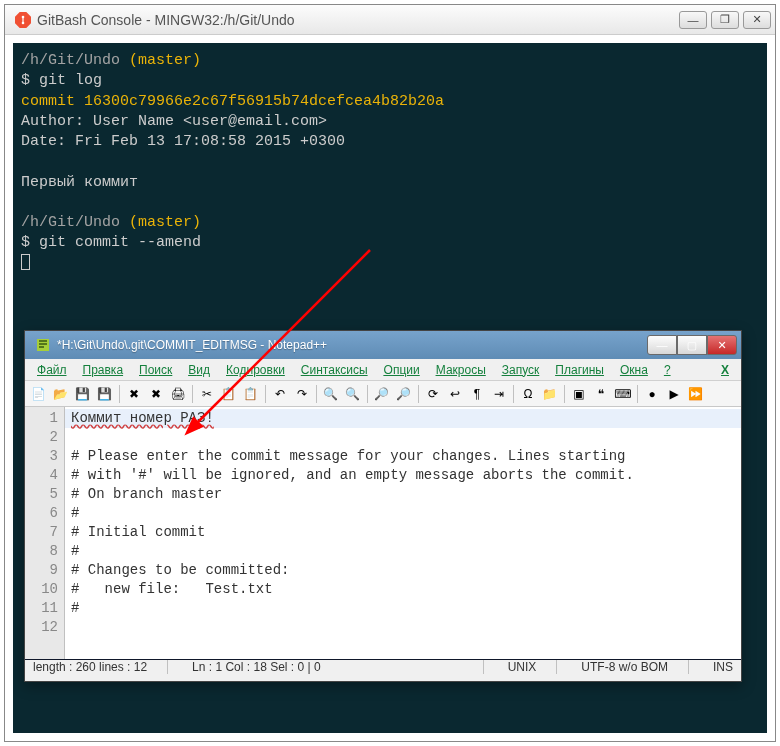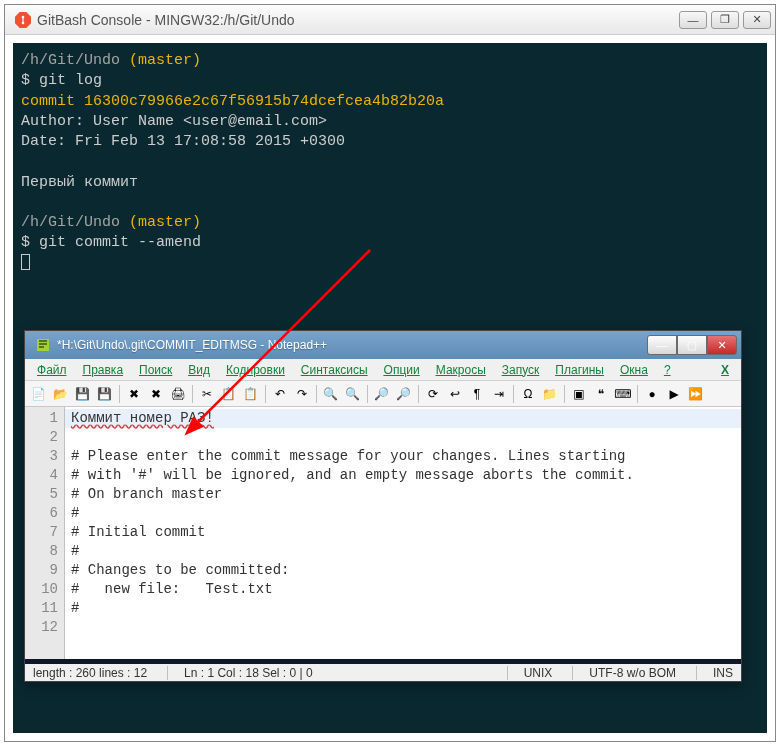--- a/index.html
+++ b/index.html
@@ -41,22 +41,22 @@
 .tsep { width:1px; height:18px; background:#c0c0c0; margin:0 2px; }
 
 .npp-editor { display:flex; height:252px; background:#fff; font-family:Consolas,"Courier New",monospace; font-size:14px; }
 .gutter { width:40px; background:#e8e8e8; color:#888; text-align:right; padding:2px 6px 2px 2px; border-right:1px solid #c0c0c0; }
 .gutter div { height:19px; line-height:19px; }
 .code { flex:1; padding:2px 0; color:#333; }
 .code .cl { height:19px; line-height:19px; padding-left:6px; white-space:pre; }
 .code .hl { background:#e8f0fb; }
 .code .wavy { text-decoration:wavy underline #d04040; text-underline-offset:2px; }
 
-.npp-status { height:22px; background:#f0f0f0; border-top:5px solid #0f172a; display:flex; align-items:center; padding:0 8px; gap:20px; color:#333; }
-.npp-status .cell { border-left:1px solid #c0c0c0; padding-left:16px; }
+.npp-status { height:22px; background:#f0f0f0; border-top:1px solid #0f172a; display:flex; align-items:flex-start; padding:0 8px; gap:20px; color:#333; }
+.npp-status .cell { border-left:1px solid #c0c0c0; padding-left:24px; }
 .npp-status .cell:first-child { border-left:none; padding-left:0; }
 .npp-status .spacer { flex:1; border-left:1px solid #c0c0c0; }
 </style>
 </head>
 <body>
 
 <div class="gitbash">
   <div class="gb-titlebar">
     <svg class="gb-icon" viewBox="0 0 16 16">
         <rect width="16" height="16" rx="3" fill="#f05033" transform="rotate(45 8 8)"></rect>

